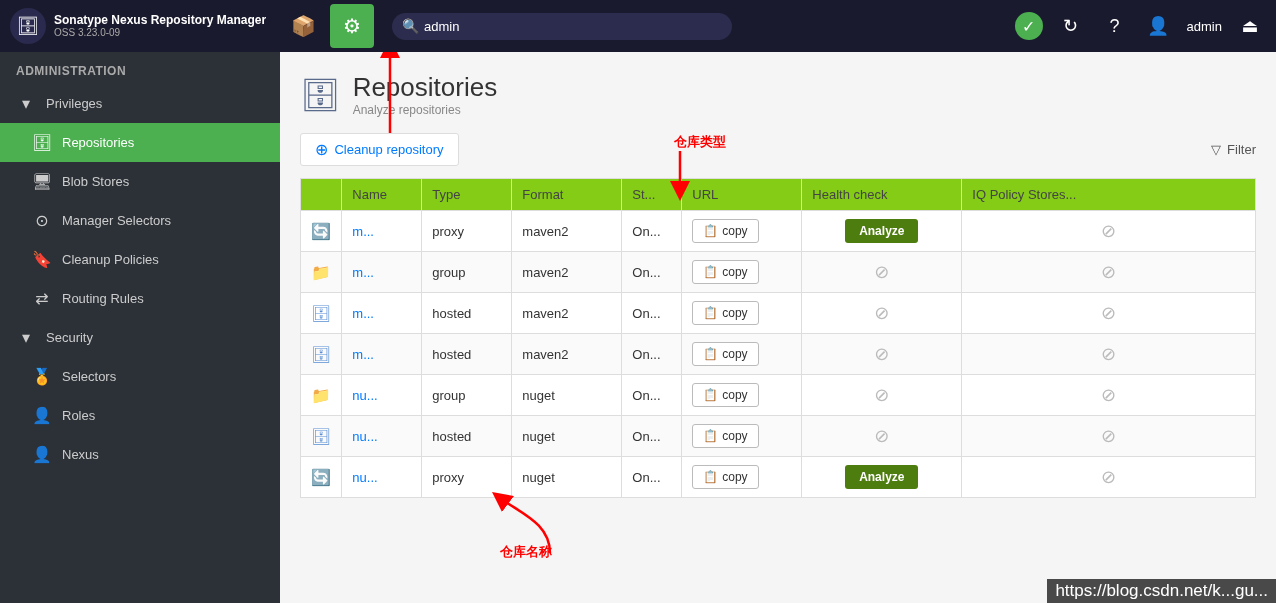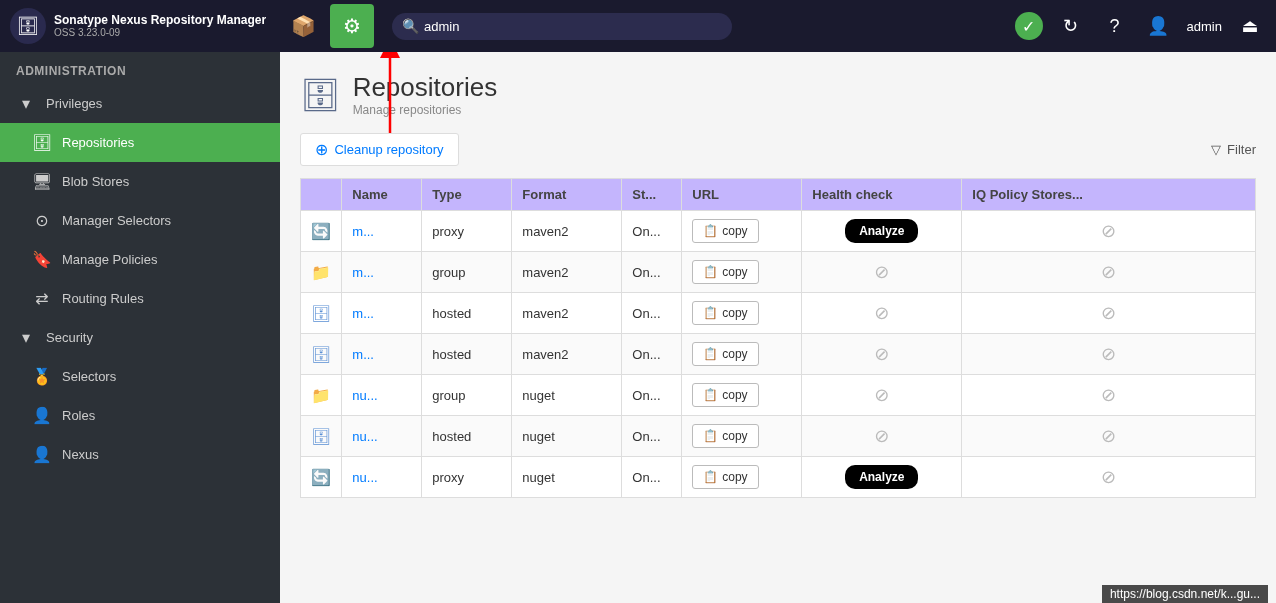--- a/index.html
+++ b/index.html
@@ -199,27 +199,27 @@
     }
 
     
     .repo-table {
       width: 100%;
       border-collapse: collapse;
       background: white;
       border: 1px solid #ddd;
     }
     .repo-table th {
-      background: #c4b5fd;
+      background: #84cc16;
       border: 1px solid #ddd;
       padding: 8px 10px;
       text-align: left;
       font-size: 13px;
       color: #444;
-      font-weight: bold;
+      font-weight: normal;
     }
     .repo-table td {
       border: 1px solid #ddd;
       padding: 8px 10px;
       font-size: 13px;
       color: #333;
     }
     .repo-table tr:nth-child(even) td { background: #fafafa; }
 
     .copy-btn {
@@ -229,24 +229,24 @@
       background: white;
       border: 1px solid #bbb;
       border-radius: 3px;
       padding: 4px 10px;
       cursor: pointer;
       font-size: 12px;
       color: #333;
     }
 
     .analyze-btn {
-      background: #000000;
+      background: #4d7c0f;
       color: white;
       border: none;
-      border-radius: 10px;
+      border-radius: 3px;
       padding: 5px 14px;
       cursor: pointer;
       font-size: 12px;
       font-weight: bold;
     }
 
     .disabled-circle {
       color: #bbb;
       font-size: 18px;
       text-align: center;
@@ -255,24 +255,24 @@
     
     .chinese-label {
       color: red;
       font-size: 13px;
       font-weight: bold;
     }
 
     .bottom-url {
       position: fixed;
       bottom: 0;
-      right: 8px;
+      right: 0;
       background: rgba(0,0,0,0.7);
       color: white;
-      font-size: 12px;
+      font-size: 17px;
       padding: 2px 8px;
     }
   </style>
 </head>
 <body>
 
 <nav class="topnav">
   <div class="topnav-logo">
     <div class="logo-icon">🗄</div>
     <div class="logo-text">
@@ -318,21 +318,21 @@
     <div class="sidebar-item" style="padding-left:32px;">
       <span class="item-icon">🖥</span>
       <span>Blob Stores</span>
     </div>
     <div class="sidebar-item" style="padding-left:32px;">
       <span class="item-icon">⊙</span>
       <span>Manager Selectors</span>
     </div>
     <div class="sidebar-item" style="padding-left:32px;">
       <span class="item-icon">🔖</span>
-      <span>Manage Policies</span>
+      <span>Cleanup Policies</span>
     </div>
     <div class="sidebar-item" style="padding-left:32px;">
       <span class="item-icon">⇄</span>
       <span>Routing Rules</span>
     </div>
 
     <div class="sidebar-item">
       <span class="item-icon">▾</span>
       <span>Security</span>
     </div>
@@ -350,21 +350,21 @@
       <span>Nexus</span>
     </div>
   </aside>
 
   <main class="main-content">
 
     <div class="page-header">
       <span class="page-icon">🗄</span>
       <div class="page-title-block">
         <div class="page-title">Repositories</div>
-        <div class="page-subtitle">Manage repositories</div>
+        <div class="page-subtitle">Analyze repositories</div>
       </div>
     </div>
 
     <div class="toolbar">
 
       <div style="position:relative; display:inline-block;">
         <button class="create-btn">
           <span style="font-size:16px; color:#007bff;">⊕</span>
           <span>Cleanup repository</span>
         </button>
@@ -381,20 +381,31 @@
         </div>
       </div>
       <div class="filter-area">
         <span>▽</span>
         <span>Filter</span>
       </div>
     </div>
 
     <div style="position:relative;">
 
+      <div style="position:absolute; top:-45px; left:370px; pointer-events:none; z-index:50; text-align:center;">
+        <span class="chinese-label">仓库类型</span>
+        <svg width="60" height="50" style="display:block; overflow:visible; margin:0 auto;">
+          <defs>
+            <marker id="arr2" markerWidth="8" markerHeight="8" refX="4" refY="4" orient="auto">
+              <path d="M0,0 L8,4 L0,8 Z" fill="red"></path>
+            </marker>
+          </defs>
+          <path d="M10,0 L10,40" stroke="red" stroke-width="2.5" fill="none" marker-end="url(#arr2)"></path>
+        </svg>
+      </div>
 
       <table class="repo-table">
         <thead>
           <tr>
             <th style="width:40px;"></th>
             <th style="width:80px;">Name</th>
             <th style="width:90px;">Type</th>
             <th style="width:110px;">Format</th>
             <th style="width:60px;">St...</th>
             <th style="width:120px;">URL</th>
@@ -483,17 +494,28 @@
               <td>On...</td>
               <td>
                 <button class="copy-btn"><span>📋</span> copy</button>
               </td>
               <td style="text-align: center;"><button class="analyze-btn">Analyze</button></td>
               <td style="text-align: center;"><span class="disabled-circle">⊘</span></td>
             </tr>
           </tbody>
       </table>
 
+      <div style="position:absolute; bottom:-55px; left:190px; pointer-events:none; z-index:50;">
+        <svg width="80" height="60" style="display:block; overflow:visible;">
+          <defs>
+            <marker id="arr3" markerWidth="8" markerHeight="8" refX="4" refY="4" orient="auto">
+              <path d="M0,0 L8,4 L0,8 Z" fill="red"></path>
+            </marker>
+          </defs>
+          <path d="M60,60 C60,30 30,20 10,5" stroke="red" stroke-width="2.5" fill="none" marker-end="url(#arr3)"></path>
+        </svg>
+        <span class="chinese-label" style="position:absolute; top:50px; left:10px;">仓库名称</span>
+      </div>
     </div>
   </main>
 </div>
 
 <div class="bottom-url">https://blog.csdn.net/k...gu...</div>
 
 </body></html>

